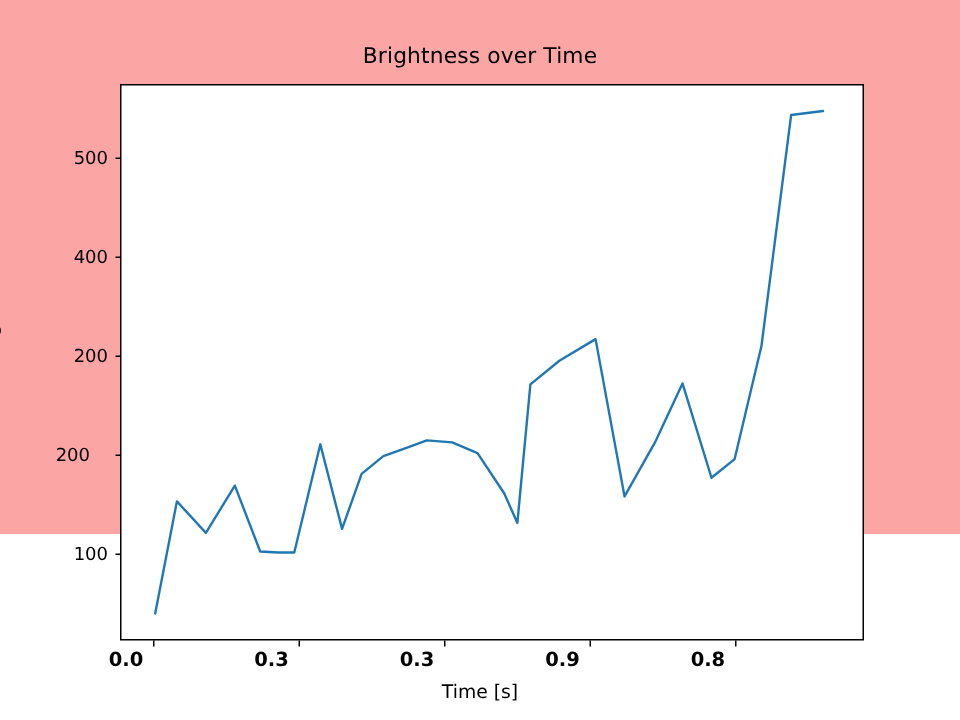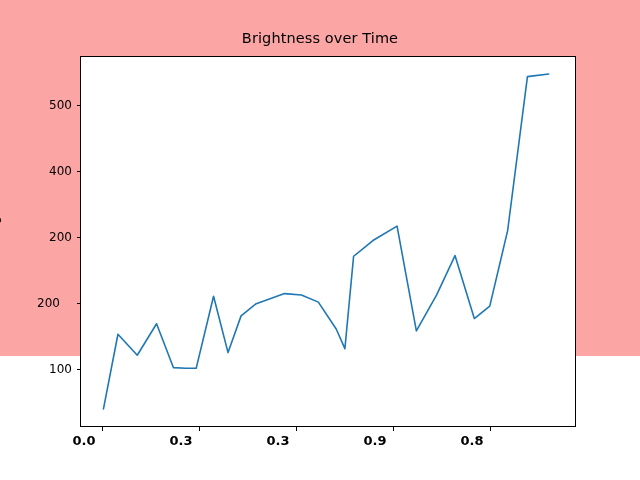--- a/index.html
+++ b/index.html
@@ -133,14 +133,15 @@
     </div>
   <div id="xtick-marks">
       <div class="xtick-mark" style="left: 102.045px; top: 427px;"></div>
       <div class="xtick-mark" style="left: 199.015px; top: 427px;"></div>
       <div class="xtick-mark" style="left: 295.985px; top: 427px;"></div>
       <div class="xtick-mark" style="left: 392.955px; top: 427px;"></div>
       <div class="xtick-mark" style="left: 489.924px; top: 427px;"></div>
     </div>
 
   <div id="ylabel">Brightness</div>
+  <div id="xlabel">Time [s]</div>
 
 </div>
 
 </body></html>

